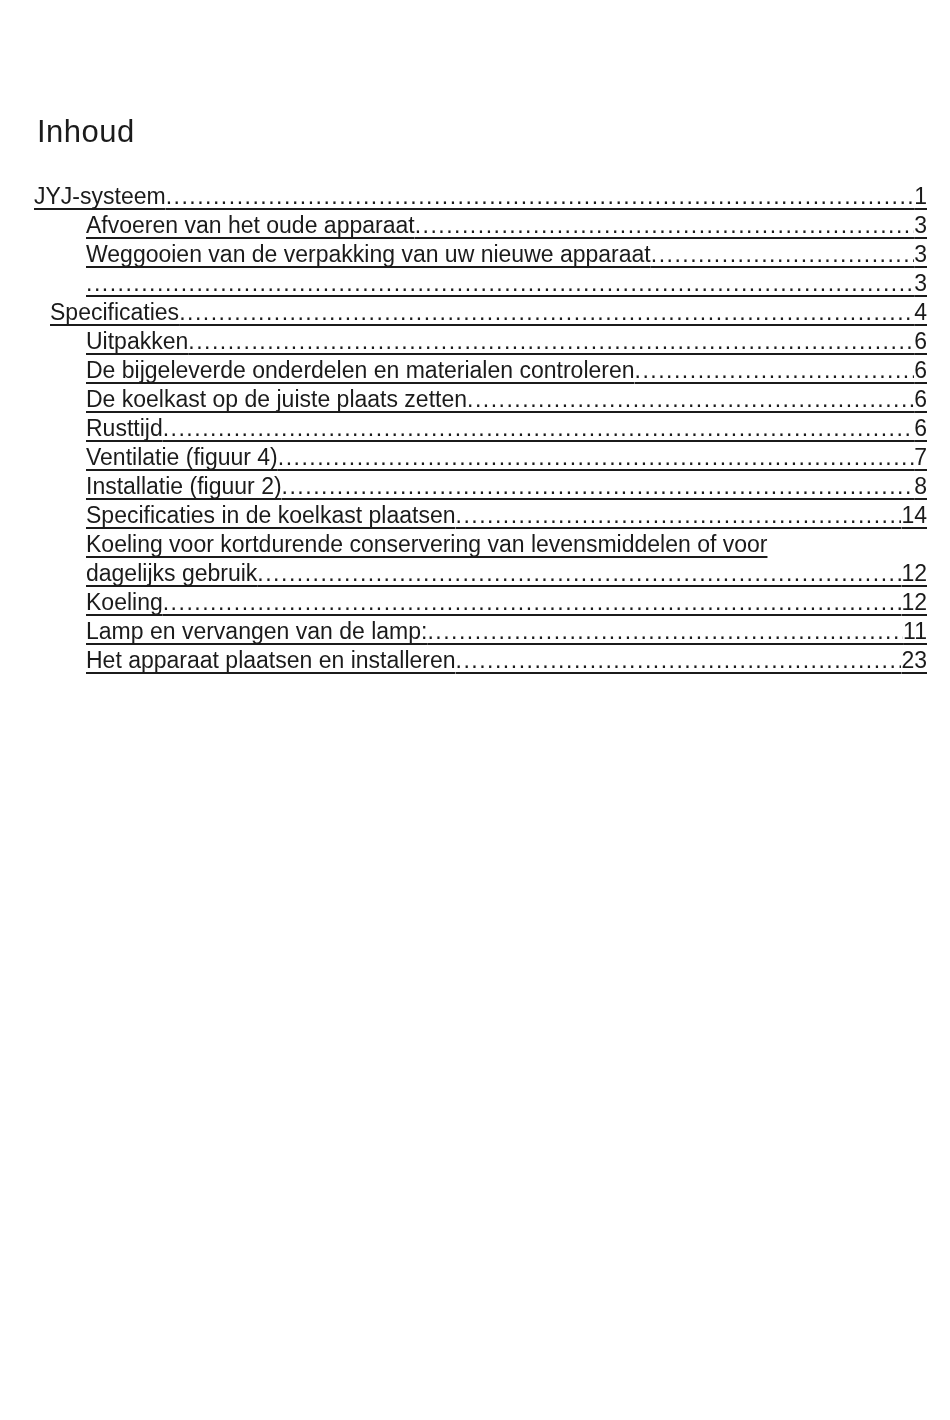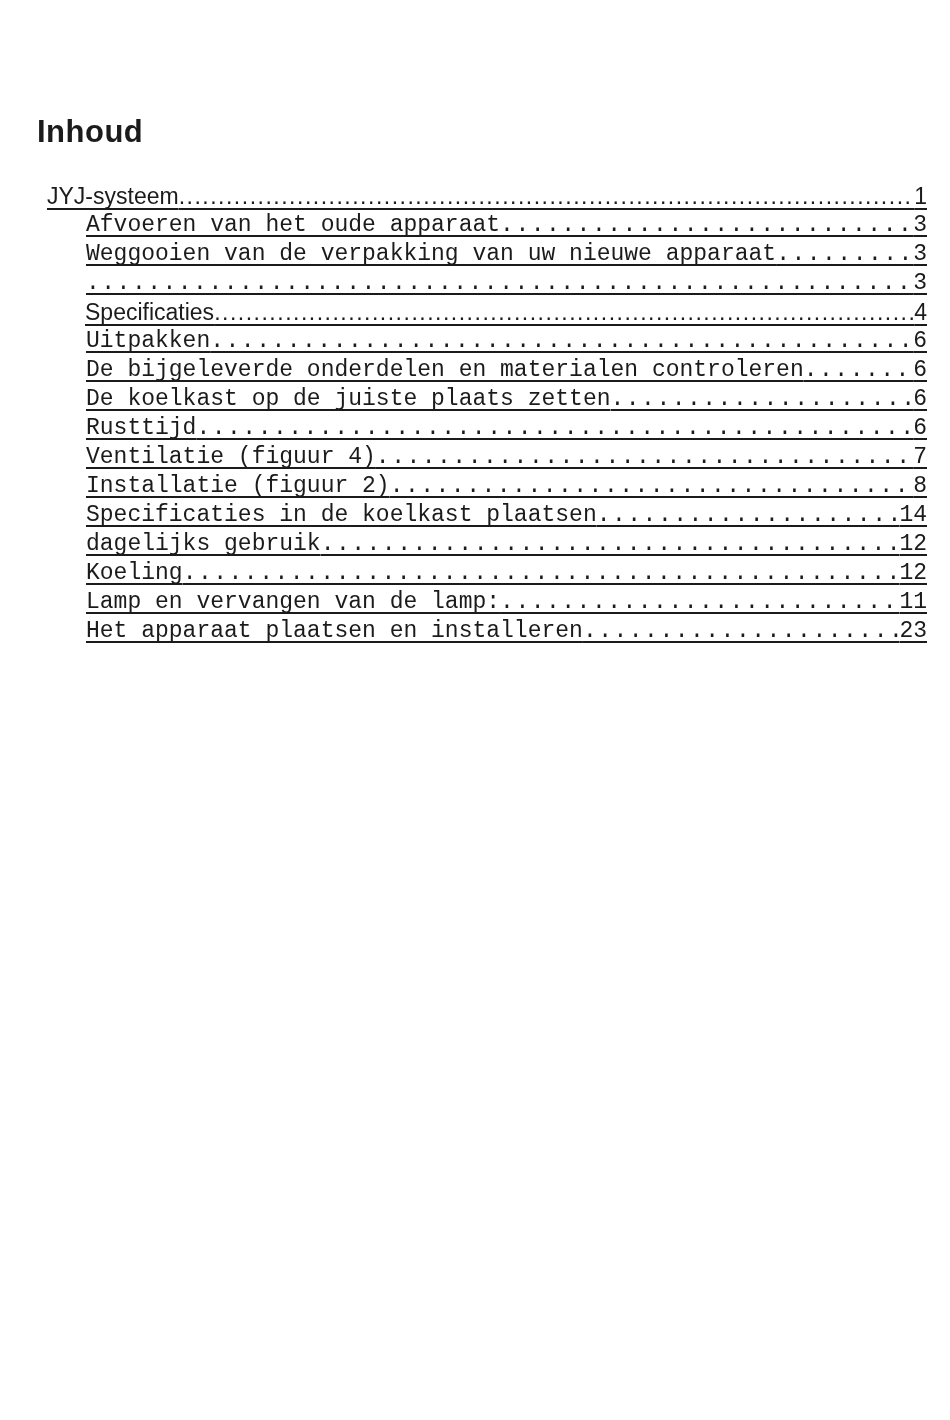--- a/index.html
+++ b/index.html
@@ -18,37 +18,37 @@
     position: relative;
     width: 950px;
     height: 1420px;
     background: #ffffff;
   }
   .doc-title {
     margin: 0;
     padding: 114px 0 0 37px;
     font-size: 31px;
     line-height: 36px;
-    font-weight: 700;
+    font-weight: 400;
     letter-spacing: 0.5px;
     color: #1b1b1b;
   }
   .toc {
     margin: 32px 23px 0 0;
   }
   .toc-row {
     display: flex;
     align-items: baseline;
     font-size: 23px;
     line-height: 29px;
     color: #1b1b1b;
   }
-  .indent-0 { padding-left: 47px; justify-content: center; }
-  .indent-1 { padding-left: 85px; }
-  .indent-2 { padding-left: 86px; font-family: Liberation Mono, monospace; }
+  .indent-0 { padding-left: 34px; justify-content: center; }
+  .indent-1 { padding-left: 50px; }
+  .indent-2 { padding-left: 86px; }
   .toc-label,
   .toc-dots,
   .toc-page {
     text-decoration-line: underline;
     text-decoration-thickness: 2px;
     text-underline-offset: 4px;
     text-decoration-skip-ink: none;
   }
   .toc-label {
     white-space: pre;
@@ -126,20 +126,24 @@
     <span class="toc-label">Installatie (figuur 2)</span>
     <span class="toc-dots" aria-hidden="true">............................................................................................................................................................................................................................................................................................................</span>
     <span class="toc-page">8</span>
   </div>
       <div class="toc-row indent-2">
     <span class="toc-label">Specificaties in de koelkast plaatsen</span>
     <span class="toc-dots" aria-hidden="true">............................................................................................................................................................................................................................................................................................................</span>
     <span class="toc-page">14</span>
   </div>
       <div class="toc-row indent-2">
+    <span class="toc-label">Koeling voor kortdurende conservering van levensmiddelen of voor</span>
+
+  </div>
+      <div class="toc-row indent-2">
     <span class="toc-label">dagelijks gebruik</span>
     <span class="toc-dots" aria-hidden="true">............................................................................................................................................................................................................................................................................................................</span>
     <span class="toc-page">12</span>
   </div>
       <div class="toc-row indent-2">
     <span class="toc-label">Koeling</span>
     <span class="toc-dots" aria-hidden="true">............................................................................................................................................................................................................................................................................................................</span>
     <span class="toc-page">12</span>
   </div>
       <div class="toc-row indent-2">

